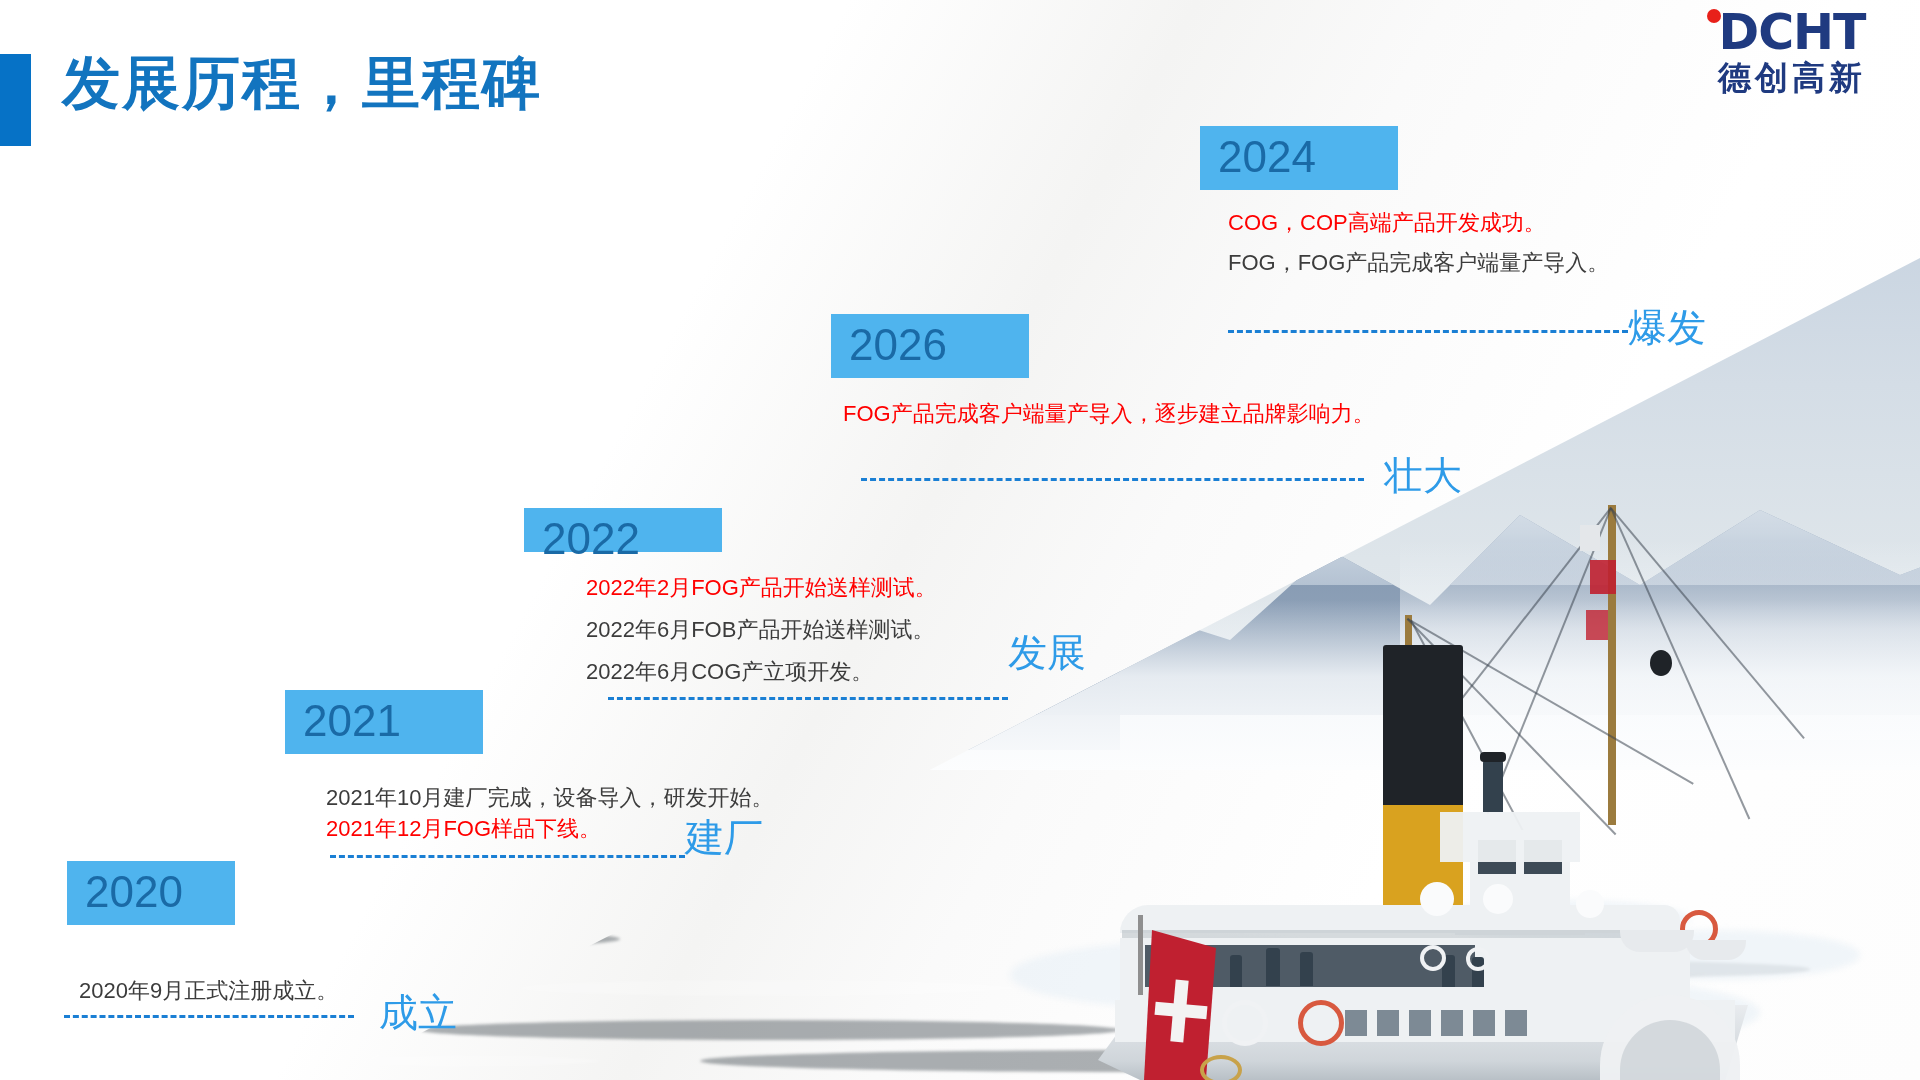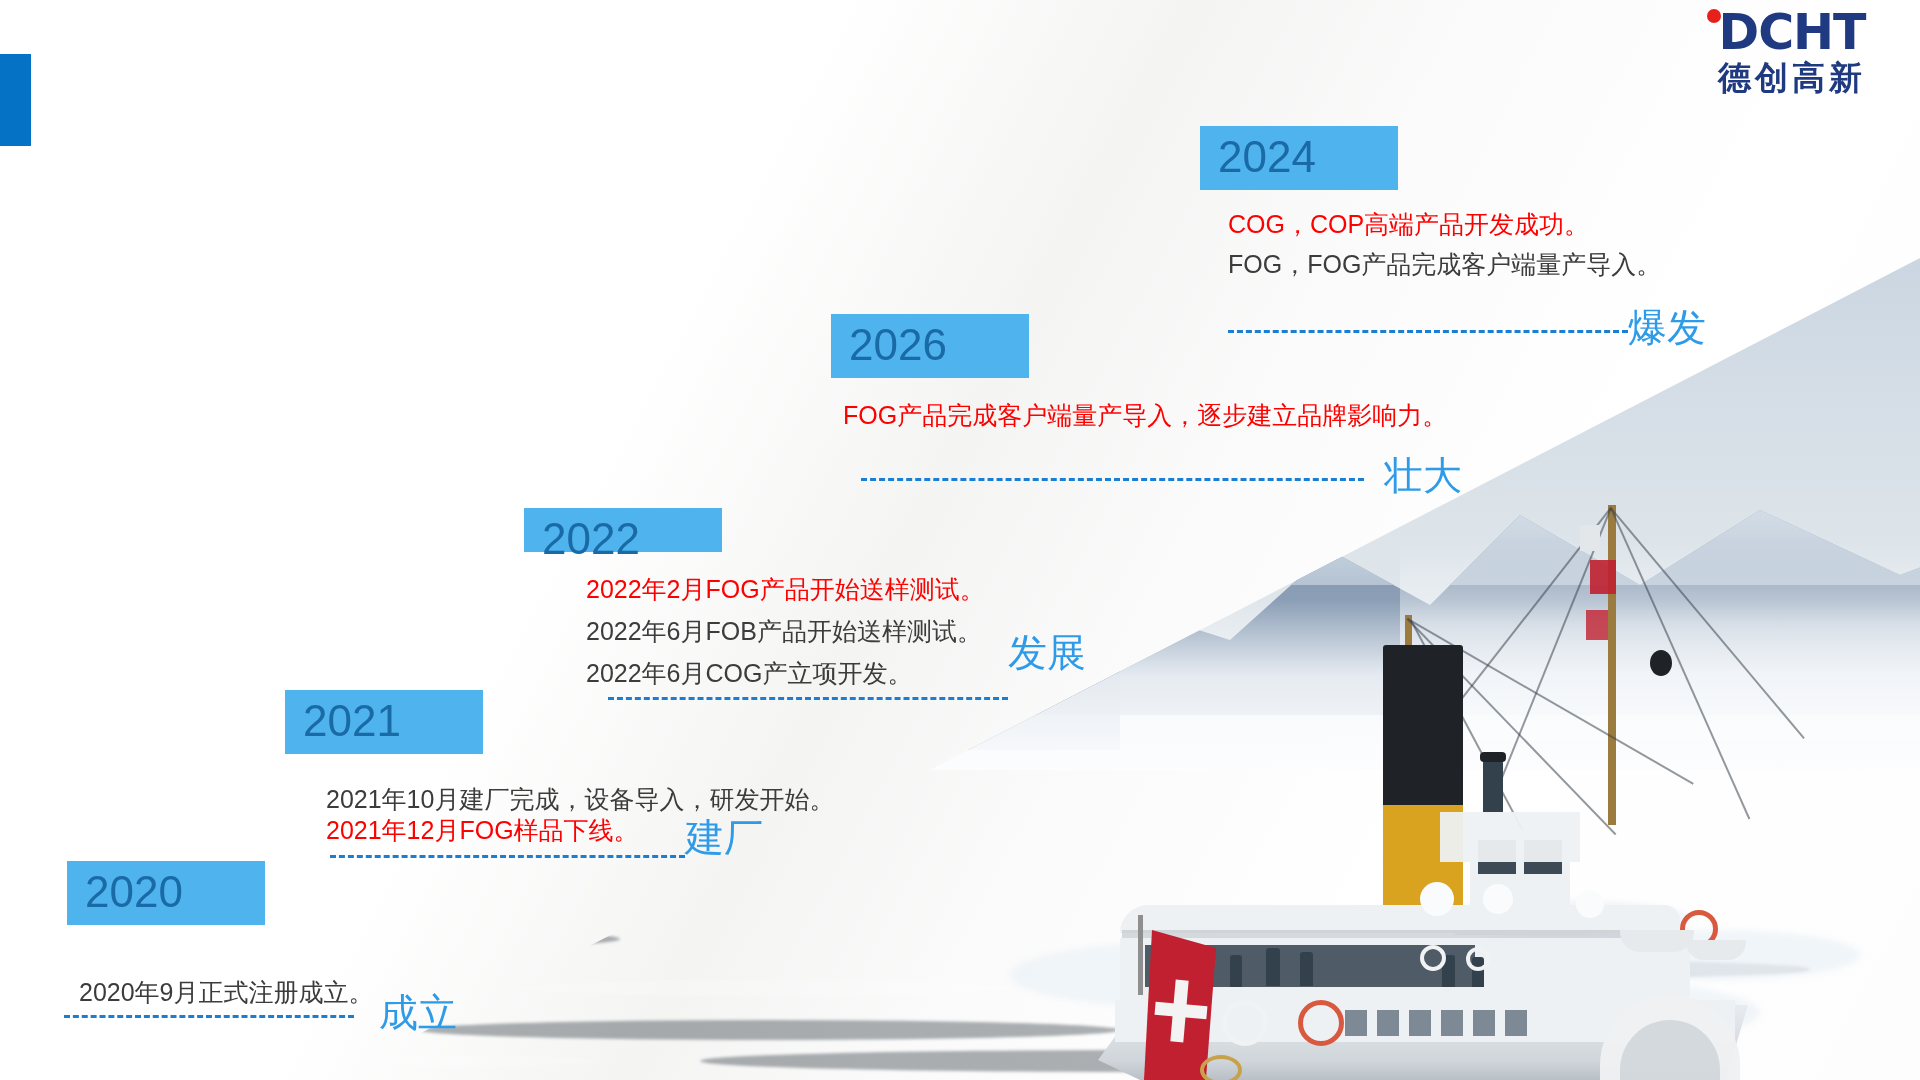--- a/index.html
+++ b/index.html
@@ -165,21 +165,21 @@
     background: #4fb4ee;
     color: #1a6aa6;
     font-size: 44px;
     line-height: 1;
     padding: 9px 18px 13px 18px;
     box-sizing: border-box;
     white-space: nowrap;
   }
   .ms-line {
     position: absolute;
-    font-size: 25px;
+    font-size: 22px;
     white-space: nowrap;
     color: #3c3c3c;
   }
   .ms-line.red { color: #ff0000; }
   .dash {
     position: absolute;
     height: 0;
     border-top: 3px dashed #1a7fd4;
   }
   .tag {
@@ -319,20 +319,21 @@
 
       <div class="deckwhite" style="left:1620px;top:930px;width:74px;height:22px;border-radius:0 0 20px 20px;background:#e7eaed;"></div>
       <div class="deckwhite" style="left:1686px;top:940px;width:60px;height:20px;border-radius:0 0 18px 18px;background:#e7eaed;"></div>
 
       <div class="ring" style="left:1200px;top:1055px;width:42px;height:30px;border-radius:50%;border-color:#c8a24a;border-width:4px;"></div>
 
     </div>
   </div>
 
   <div id="title-bar"></div>
+  <div id="page-title">发展历程，里程碑</div>
 
   <div id="logo">
     <div id="logo-mark">
       <span id="logo-dot"></span>
       <span>DCHT</span>
     </div>
     <div id="logo-cn">德创高新</div>
   </div>
 
   <div class="milestone">
@@ -361,19 +362,19 @@
 
   <div class="milestone">
     <div class="year-badge" style="left:285px;top:690px;width:198px;height:64px;">2021</div>
     <div class="ms-line" style="left:326px;top:783px;">2021年10月建厂完成，设备导入，研发开始。</div>
     <div class="ms-line red" style="left:326px;top:814px;">2021年12月FOG样品下线。</div>
     <div class="dash" style="left:330px;top:855px;width:355px;"></div>
     <div class="tag" style="left:685px;top:810px;margin-top:8px;">建厂</div>
   </div>
 
   <div class="milestone">
-    <div class="year-badge" style="left:67px;top:861px;width:198px;height:64px;">2020</div>
+    <div class="year-badge" style="left:67px;top:861px;width:168px;height:64px;">2020</div>
     <div class="ms-line" style="left:79px;top:976px;">2020年9月正式注册成立。</div>
     <div class="dash" style="left:64px;top:1015px;width:290px;"></div>
     <div class="tag" style="left:379px;top:993px;">成立</div>
   </div>
 
 </div>
 
 </body></html>

